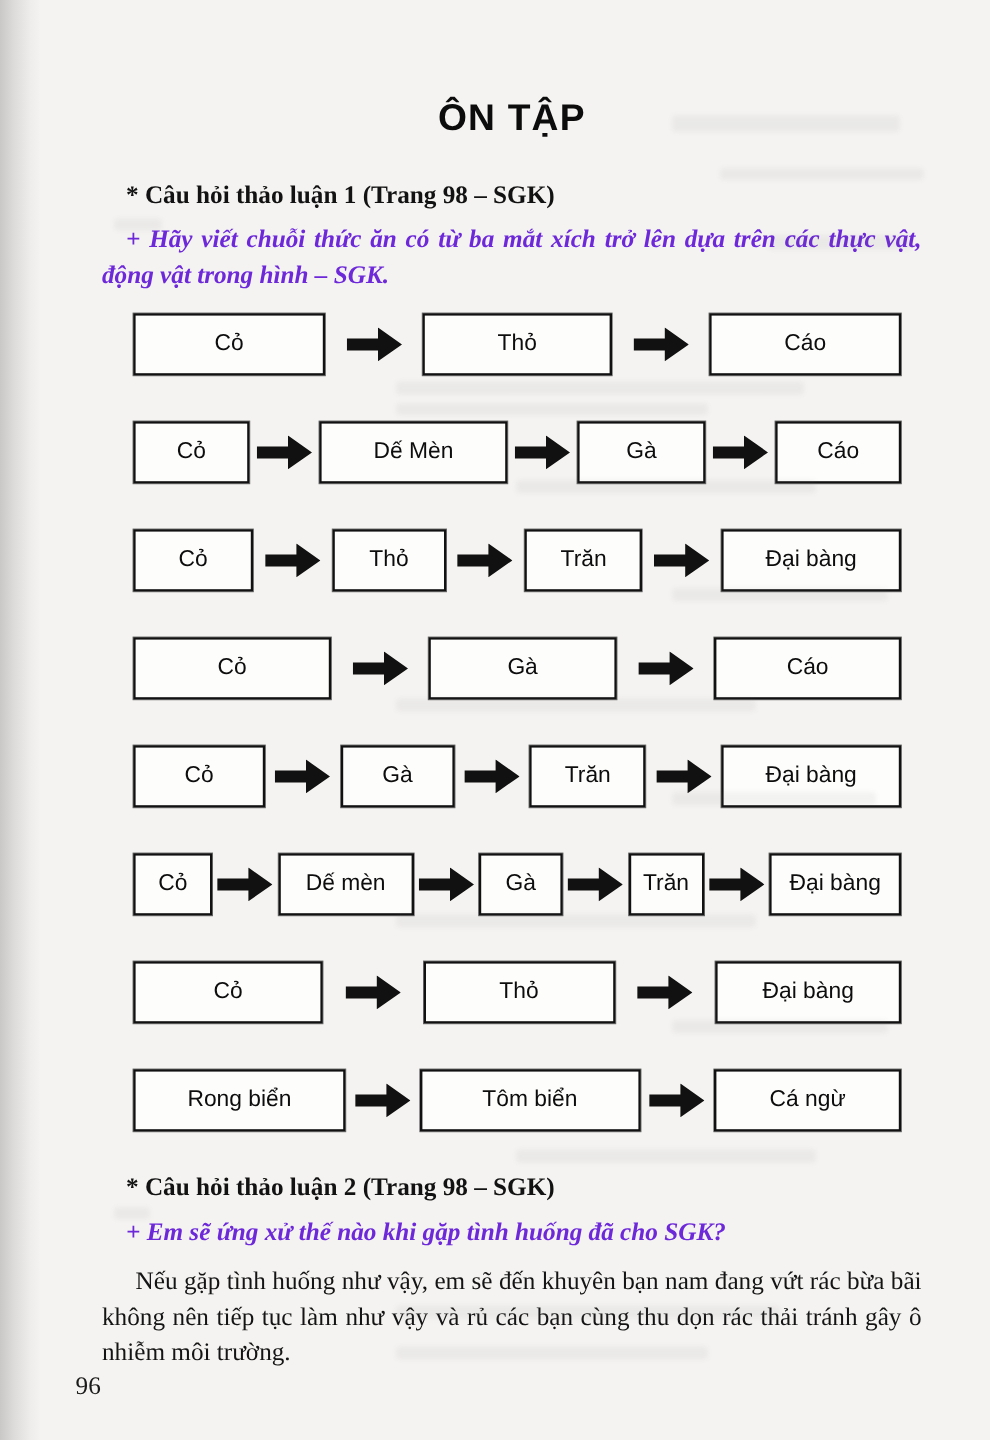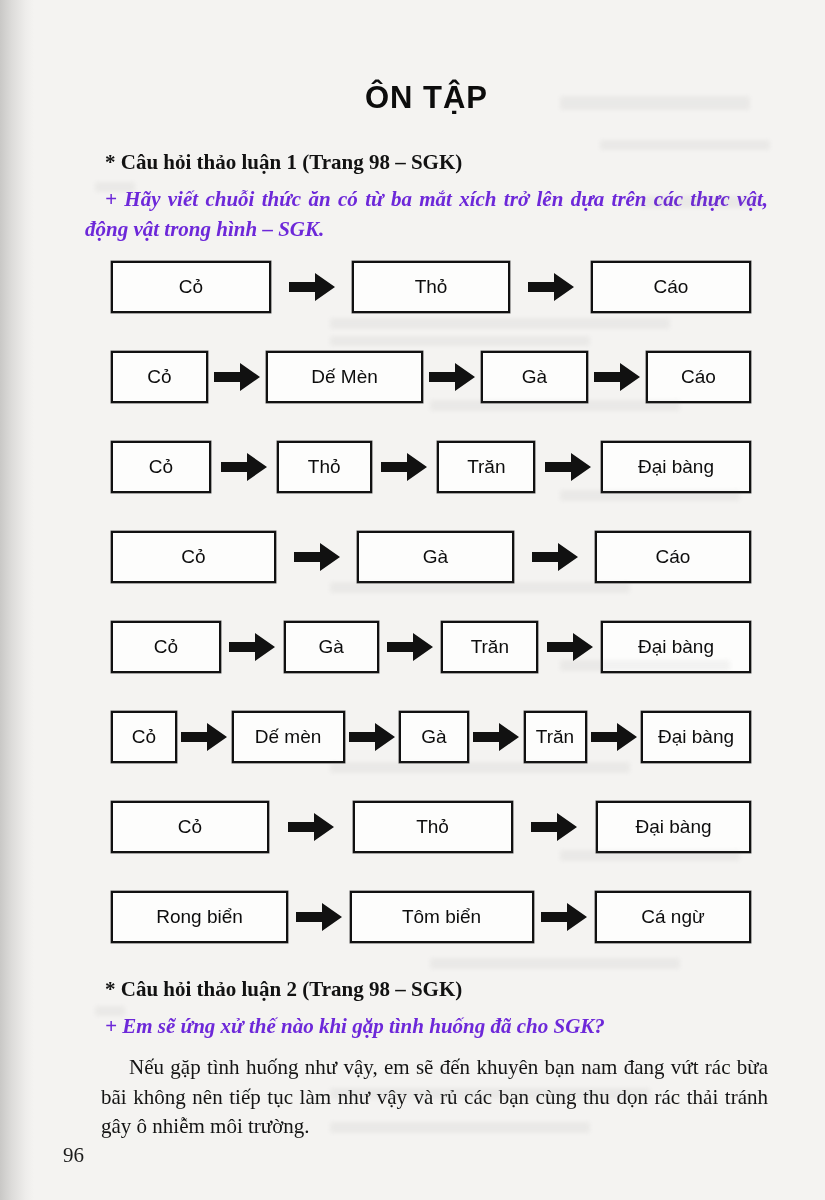--- a/index.html
+++ b/index.html
@@ -41,21 +41,21 @@
     height:100%; box-sizing:border-box; flex:0 0 auto;
     border:2.5px solid #111; border-radius:0; background:#fdfdfc;
     display:flex; align-items:center; justify-content:center;
     font-family:"Liberation Sans", sans-serif; font-size:19px; color:#0d0d0d;
     box-shadow:0 0 0 0.5px #555;
   }
   .arrow { flex:0 0 auto; display:flex; align-items:center; }
   .arrow svg { display:block; }
 
   .answer {
-    margin:12px 0 0 16px; font-size:21px; line-height:1.4;
+    margin:12px 0 0 0; font-size:21px; line-height:1.4;
     text-indent:28px; text-align:justify; color:#141414;
   }
   .page-number {
     position:absolute; left:63px; top:1143px; font-size:21px; color:#1a1a1a;
   }
 
   
   .smudge {
     position:absolute; background:#6d6d6d; opacity:0.07;
     filter:blur(2px); border-radius:3px; pointer-events:none;

